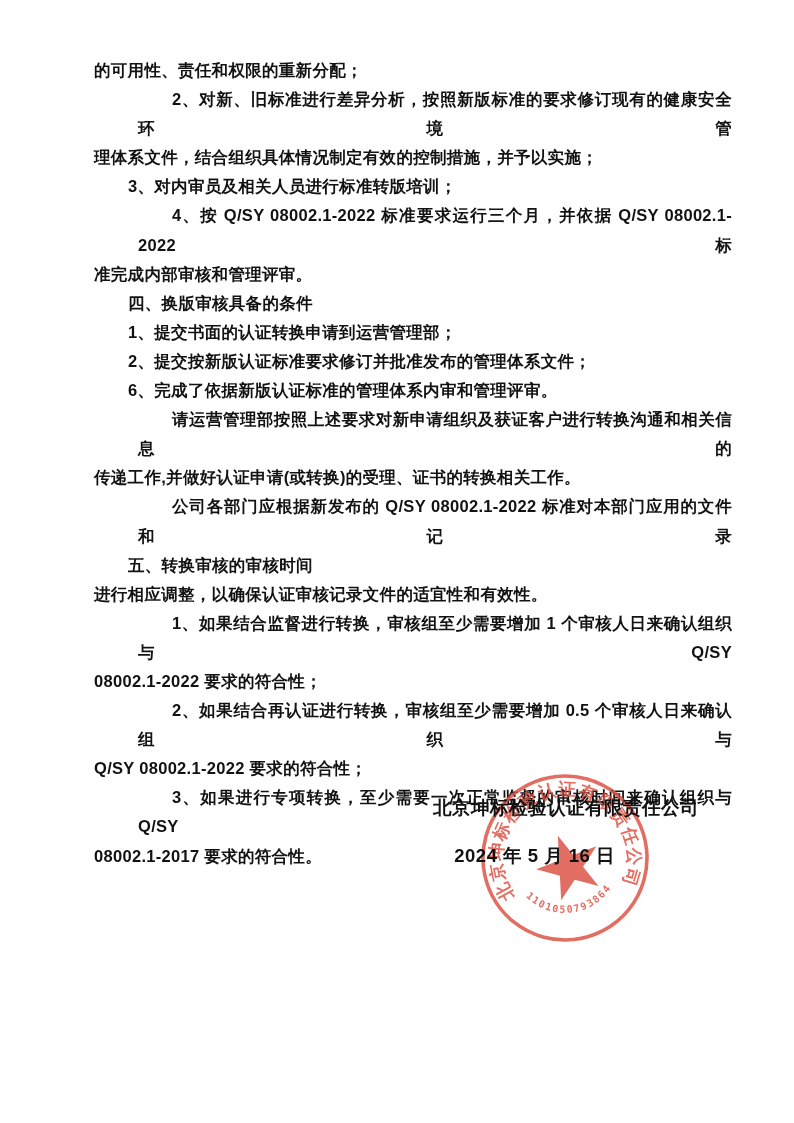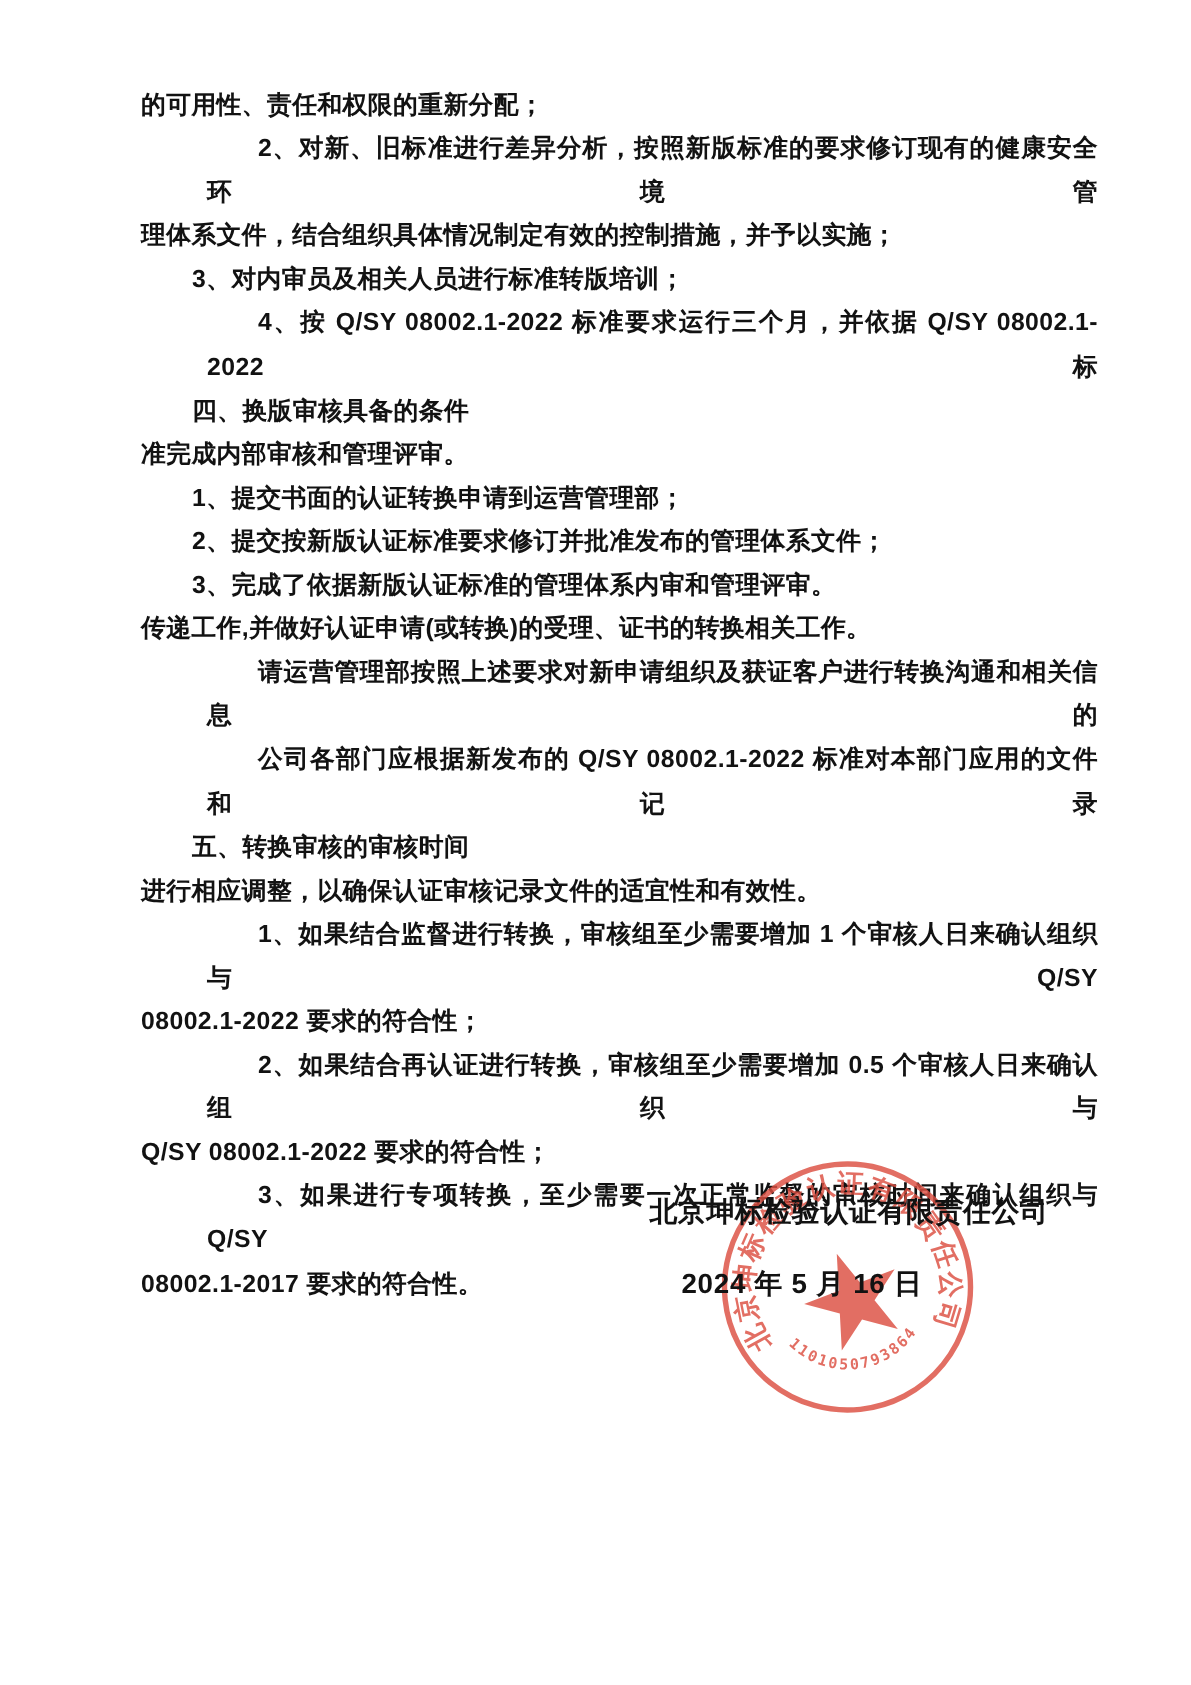--- a/index.html
+++ b/index.html
@@ -77,27 +77,27 @@
 
 <div class="page">
 
   <div class="body-text">
 
   <div class="doc-line">的可用性、责任和权限的重新分配；</div>
       <div class="doc-line indent justify">2、对新、旧标准进行差异分析，按照新版标准的要求修订现有的健康安全环境管</div>
       <div class="doc-line">理体系文件，结合组织具体情况制定有效的控制措施，并予以实施；</div>
       <div class="doc-line indent">3、对内审员及相关人员进行标准转版培训；</div>
       <div class="doc-line indent justify">4、按 Q/SY 08002.1-2022 标准要求运行三个月，并依据 Q/SY 08002.1-2022 标</div>
+      <div class="doc-line">准完成内部审核和管理评审。</div>
       <div class="doc-line indent">四、换版审核具备的条件</div>
-      <div class="doc-line">准完成内部审核和管理评审。</div>
       <div class="doc-line indent">1、提交书面的认证转换申请到运营管理部；</div>
       <div class="doc-line indent">2、提交按新版认证标准要求修订并批准发布的管理体系文件；</div>
-      <div class="doc-line indent">3、完成了依据新版认证标准的管理体系内审和管理评审。</div>
+      <div class="doc-line indent">6、完成了依据新版认证标准的管理体系内审和管理评审。</div>
+      <div class="doc-line indent justify">请运营管理部按照上述要求对新申请组织及获证客户进行转换沟通和相关信息的</div>
       <div class="doc-line">传递工作,并做好认证申请(或转换)的受理、证书的转换相关工作。</div>
-      <div class="doc-line indent justify">请运营管理部按照上述要求对新申请组织及获证客户进行转换沟通和相关信息的</div>
       <div class="doc-line indent justify">公司各部门应根据新发布的 Q/SY 08002.1-2022 标准对本部门应用的文件和记录</div>
       <div class="doc-line indent">五、转换审核的审核时间</div>
       <div class="doc-line">进行相应调整，以确保认证审核记录文件的适宜性和有效性。</div>
       <div class="doc-line indent justify">1、如果结合监督进行转换，审核组至少需要增加 1 个审核人日来确认组织与 Q/SY</div>
       <div class="doc-line">08002.1-2022 要求的符合性；</div>
       <div class="doc-line indent justify">2、如果结合再认证进行转换，审核组至少需要增加 0.5 个审核人日来确认组织与</div>
       <div class="doc-line">Q/SY 08002.1-2022 要求的符合性；</div>
       <div class="doc-line indent justify">3、如果进行专项转换，至少需要一次正常监督的审核时间来确认组织与 Q/SY</div>
       <div class="doc-line">08002.1-2017 要求的符合性。</div>
     </div>

